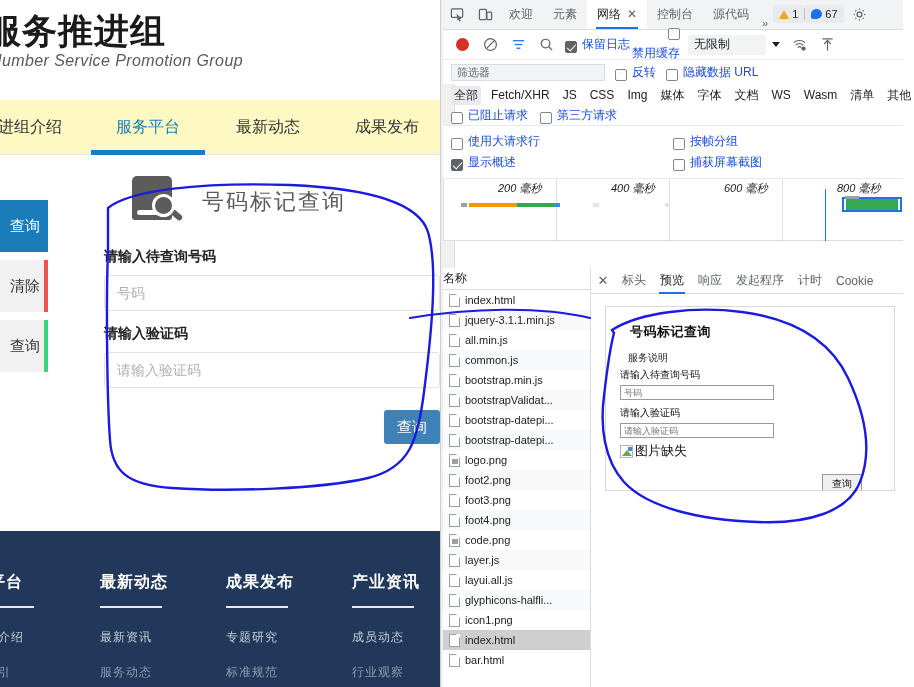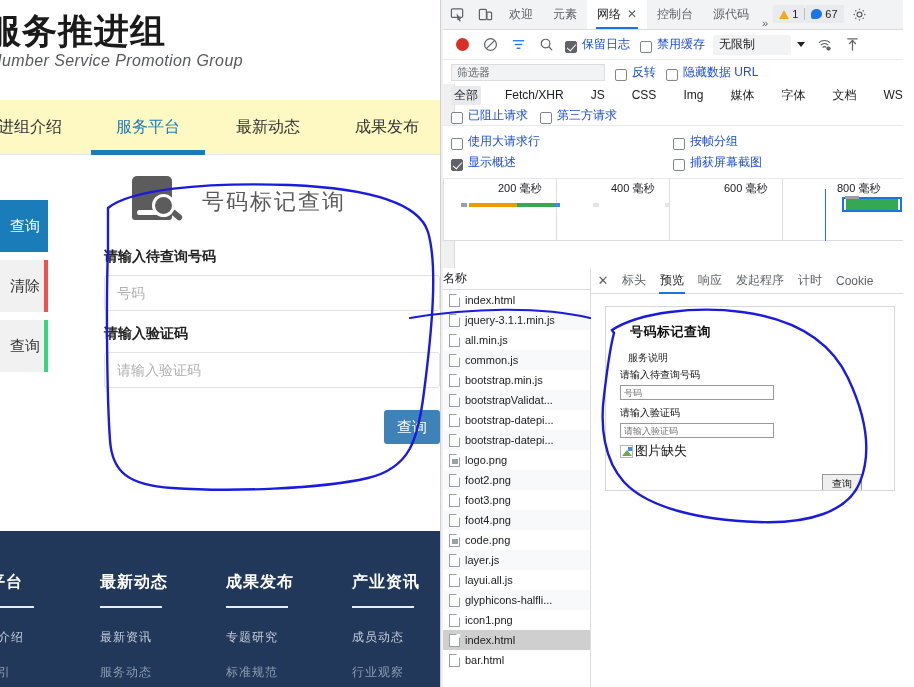--- a/index.html
+++ b/index.html
@@ -208,38 +208,39 @@
     padding: 0 8px; background: #fff;
   }
   .filter-input {
     width: 154px; height: 17px; border: 1px solid #dadce0; background: #f1f3f4;
     font-size: 11px; color: #5f6368; padding: 0 5px; outline: none;
     font-family: inherit;
   }
   .filter-input::placeholder { color: #5f6368; }
 
   .dt-typebar {
-    height: 22px; display: flex; align-items: center; gap: 21px;
+    height: 22px; display: flex; align-items: center; gap: 7px;
     padding: 0 8px; font-size: 12px; color: #202124; white-space: nowrap;
   }
   .type-chip { cursor: pointer; padding: 1px 3px; border-radius: 2px; }
   .type-chip.sel { background: #e8eaed; }
   .dt-reqbar {
     height: 20px; display: flex; align-items: center; gap: 12px;
     padding: 0 8px; border-bottom: 1px solid #e8eaed;
   }
 
   .dt-opts { background: #fff; padding: 6px 8px 4px 8px; border-bottom: 1px solid #e8eaed; }
   .dt-opts-row { display: flex; height: 21px; align-items: center; }
   .dt-opts-row .left { width: 50%; }
   .dt-opts-row .right { width: 50%; }
 
   .overview {
     position: relative; height: 62px; background: #fff;
     border-bottom: 1px solid #dadce0;
+    font-style: italic;
   }
   .ov-tick {
     position: absolute; top: 0; height: 62px; border-right: 1px solid #e0e0e0;
   }
   .ov-label {
     position: absolute; top: 2px; font-size: 11px; color: #202124; white-space: nowrap;
   }
   .ov-bar { position: absolute; height: 4px; }
   .ov-cursor { position: absolute; top: 10px; width: 1px; height: 52px; background: #1a73e8; }
   .ov-sel {
@@ -487,21 +488,21 @@
         <div class="tb-btn">
           <svg width="15" height="15" viewBox="0 0 16 16">
               <circle cx="7" cy="7" r="4.6" fill="none" stroke="#5f6368" stroke-width="1.3"></circle>
               <line x1="10.4" y1="10.4" x2="14" y2="14" stroke="#5f6368" stroke-width="1.3"></line>
             </svg>
         </div>
         <label class="cbl" style="margin-left:4px;">
           <span class="cb on"></span>
           <span>保留日志</span>
         </label>
-        <label class="cbl" style="margin-left:8px;">
+        <label class="cbl" style="margin-left:0;flex-direction:column;">
           <span class="cb"></span>
           <span>禁用缓存</span>
         </label>
         <div class="throttle">
           <span>无限制</span>
         </div>
         <div style="width:16px;display:flex;justify-content:center;">
             <span class="caret-dn"></span>
           </div>
         <div class="tb-btn">

